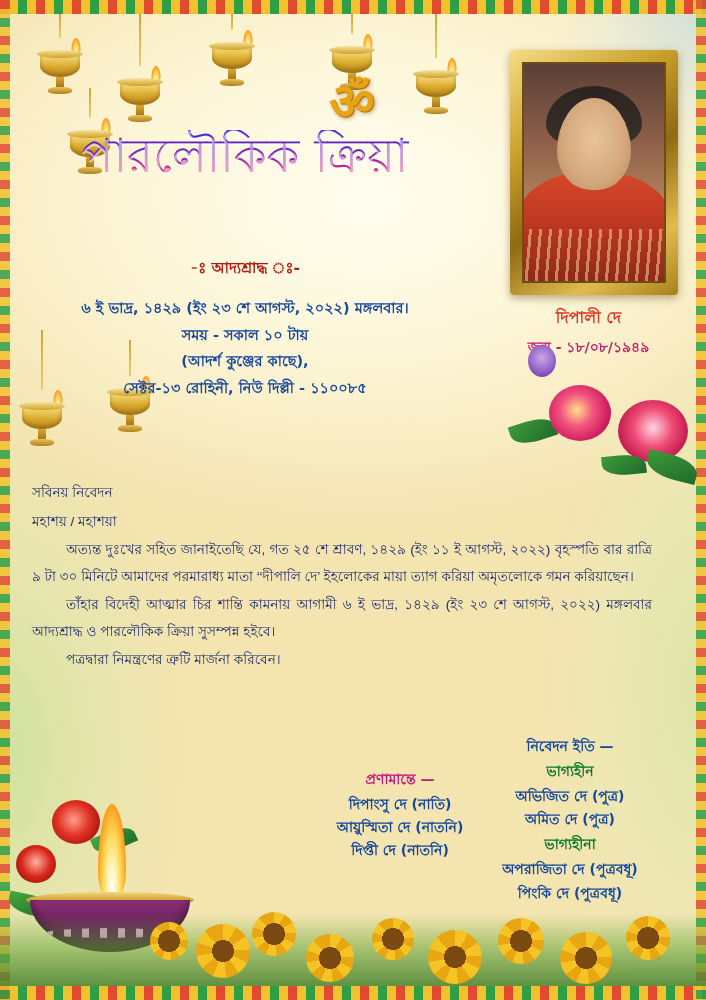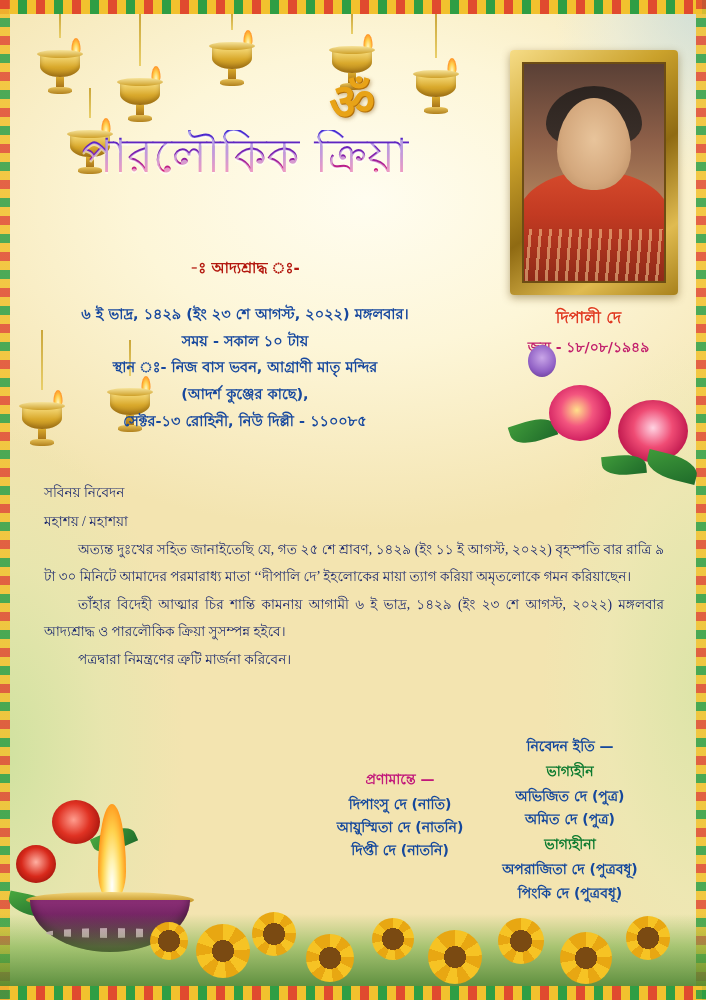--- a/index.html
+++ b/index.html
@@ -225,29 +225,29 @@
     text-align: center;
     font-family: "DejaVu Sans", sans-serif;
     color: #17489e;
     font-size: 14.5px;
     line-height: 1.85;
     font-weight: bold;
   }
   .ceremony .sub {
     color: #b3170e;
     font-size: 15px;
-    margin-bottom: 18px;
+    margin-bottom: 12px;
   }
 
   .body-text {
     position: absolute;
-    left: 44px;
+    left: 32px;
     top: 480px;
     width: 620px;
-    font-family: Liberation Serif, serif;
+    font-family: Liberation Sans, sans-serif;
     color: #1d2a6e;
     font-size: 13.6px;
     line-height: 1.95;
     text-align: justify;
   }
   .body-text p { margin: 0 0 2px 0; }
   .body-text .indent { text-indent: 34px; }
 
   .sign-left {
     position: absolute;
@@ -462,21 +462,20 @@
       </div>
       <div class="portrait-hair"></div>
       <div class="portrait-face"></div>
     </div>
   </div>
 
   <div class="ceremony">
     <div class="sub">-ঃ আদ্যশ্রাদ্ধ ঃ-</div>
     <div>৬ ই ভাদ্র, ১৪২৯ (ইং ২৩ শে আগস্ট, ২০২২) মঙ্গলবার।</div>
     <div>সময় - সকাল ১০ টায়</div>
-    <div>স্থান ঃ- নিজ বাস ভবন, আগ্রাণী মাতৃ মন্দির</div>
     <div>(আদর্শ কুঞ্জের কাছে),</div>
     <div>সেক্টর-১৩ রোহিনী, নিউ দিল্লী - ১১০০৮৫</div>
   </div>
 
   <div class="name-block">
     <div class="dec-name">দিপালী দে</div>
     <div class="dec-dates">
       <div>জন্ম - ১৮/০৮/১৯৪৯</div>
     </div>
   </div>

